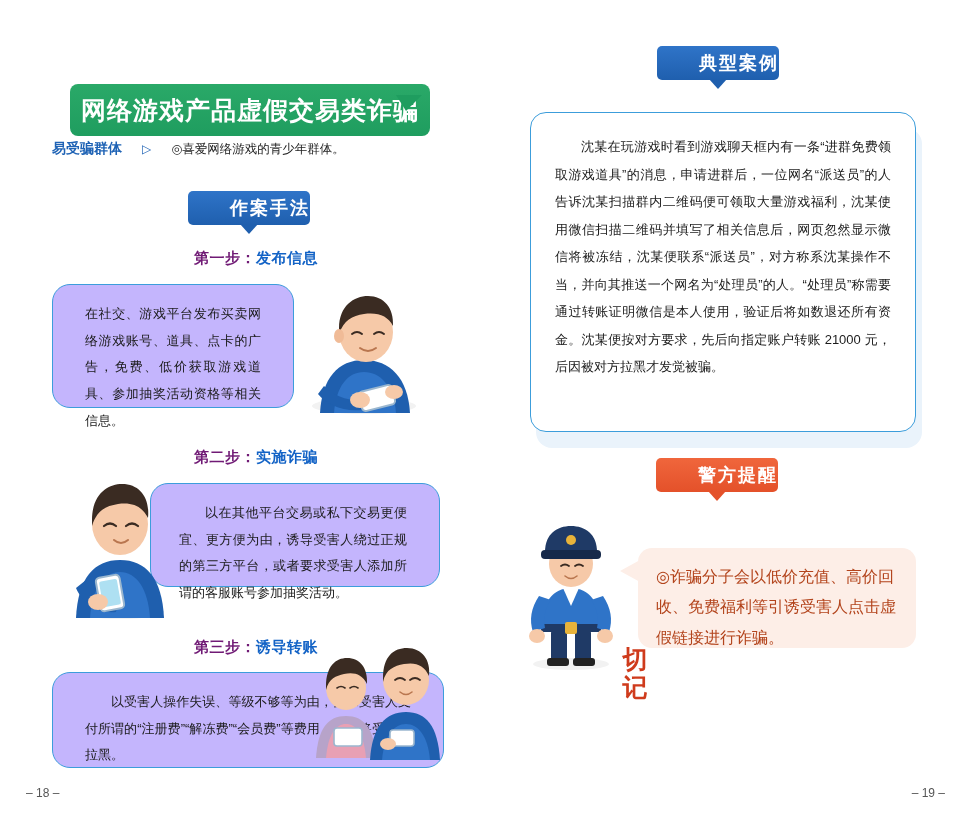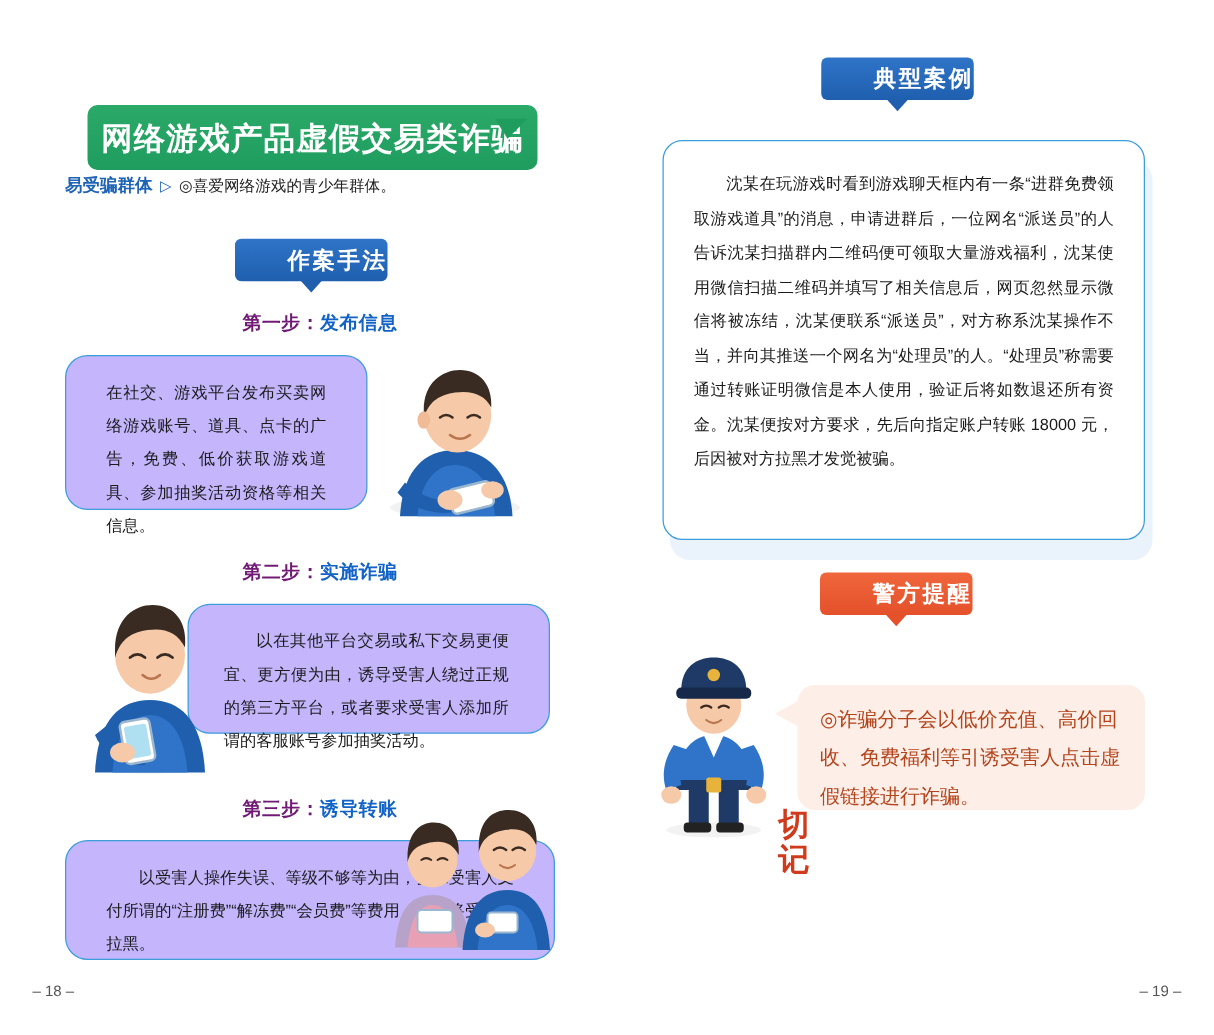--- a/index.html
+++ b/index.html
@@ -51,21 +51,21 @@
     border-right: 16px solid transparent;
     border-top: 16px solid #1f9d5f;
   }
 
   
   .victim-line {
     position: absolute;
     left: 52px; top: 140px;
     display: flex;
     align-items: baseline;
-    gap: 6px;
+    gap: 20px;
   }
   .victim-label {
     color: #1f63b5;
     font-size: 14px;
     font-weight: bold;
     font-family: "DejaVu Serif", "Liberation Serif", serif;
   }
   .victim-arrow { color: #1f63b5; font-size: 12px; }
   .victim-text { font-size: 12.5px; color: #222; }
 
@@ -304,21 +304,21 @@
 
     <div class="ribbon-wrap" style="left:171px; top:46px; width:122px;">
       <div class="ribbon" style="left:0; top:0; width:122px; position:absolute;">
         <span>典型案例</span>
       </div>
       <div class="ribbon-notch"></div>
     </div>
 
     <div style="position:absolute; left:50px; top:128px; width:386px; height:320px; border-radius:16px; background:#eaf3fb;"></div>
     <div style="position:absolute; left:44px; top:112px; width:386px; height:320px; border:1.5px solid #3c9ddb; border-radius:16px; background:#ffffff; box-sizing:border-box; padding:20px 24px; font-size:13px; line-height:2.12; text-align:justify;">
-      <span class="indent">沈某在玩游戏时看到游戏聊天框内有一条“进群免费领取游戏道具”的消息，申请进群后，一位网名“派送员”的人告诉沈某扫描群内二维码便可领取大量游戏福利，沈某使用微信扫描二维码并填写了相关信息后，网页忽然显示微信将被冻结，沈某便联系“派送员”，对方称系沈某操作不当，并向其推送一个网名为“处理员”的人。“处理员”称需要通过转账证明微信是本人使用，验证后将如数退还所有资金。沈某便按对方要求，先后向指定账户转账 18000 元，后因被对方拉黑才发觉被骗。</span>
+      <span class="indent">沈某在玩游戏时看到游戏聊天框内有一条“进群免费领取游戏道具”的消息，申请进群后，一位网名“派送员”的人告诉沈某扫描群内二维码便可领取大量游戏福利，沈某使用微信扫描二维码并填写了相关信息后，网页忽然显示微信将被冻结，沈某便联系“派送员”，对方称系沈某操作不当，并向其推送一个网名为“处理员”的人。“处理员”称需要通过转账证明微信是本人使用，验证后将如数退还所有资金。沈某便按对方要求，先后向指定账户转账 21000 元，后因被对方拉黑才发觉被骗。</span>
     </div>
 
     <div class="ribbon-wrap" style="left:170px; top:458px; width:122px;">
       <div class="ribbon ribbon-orange" style="left:0; top:0; width:122px; position:absolute;">
         <span>警方提醒</span>
       </div>
       <div class="ribbon-notch ribbon-notch-orange"></div>
     </div>
 
     <svg class="illus" style="left:25px; top:520px;" width="120" height="150" viewBox="0 0 120 150">

